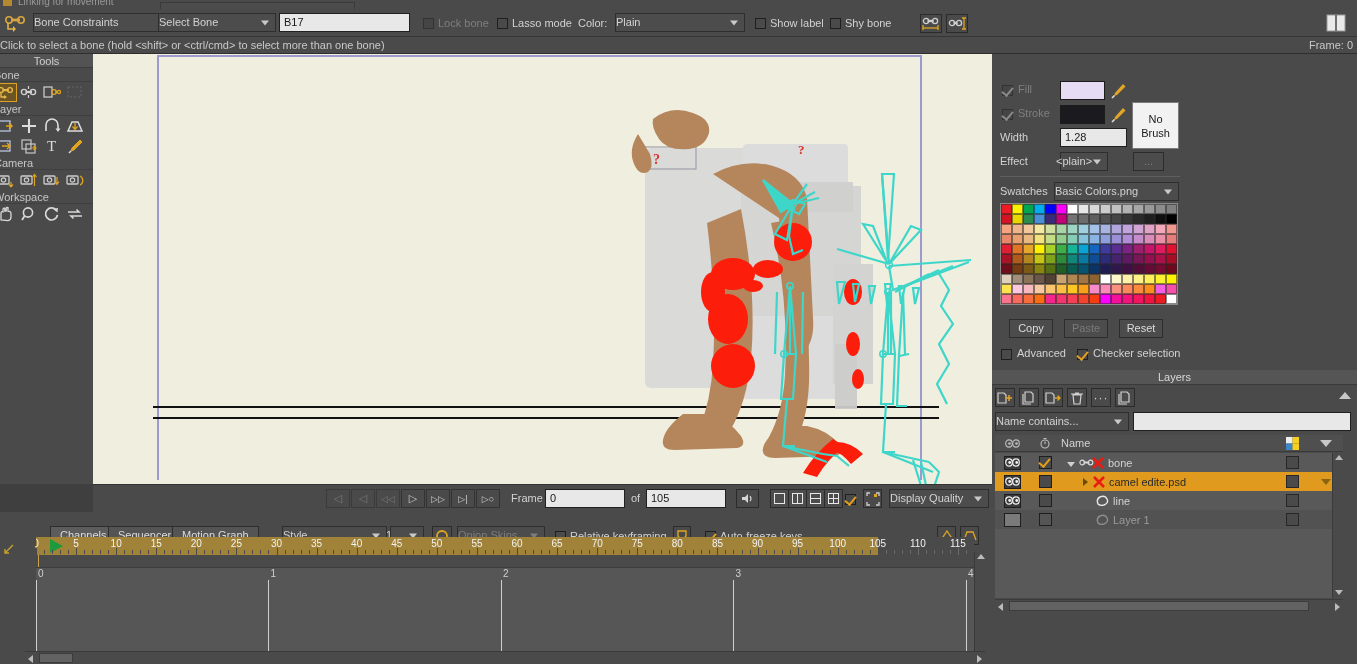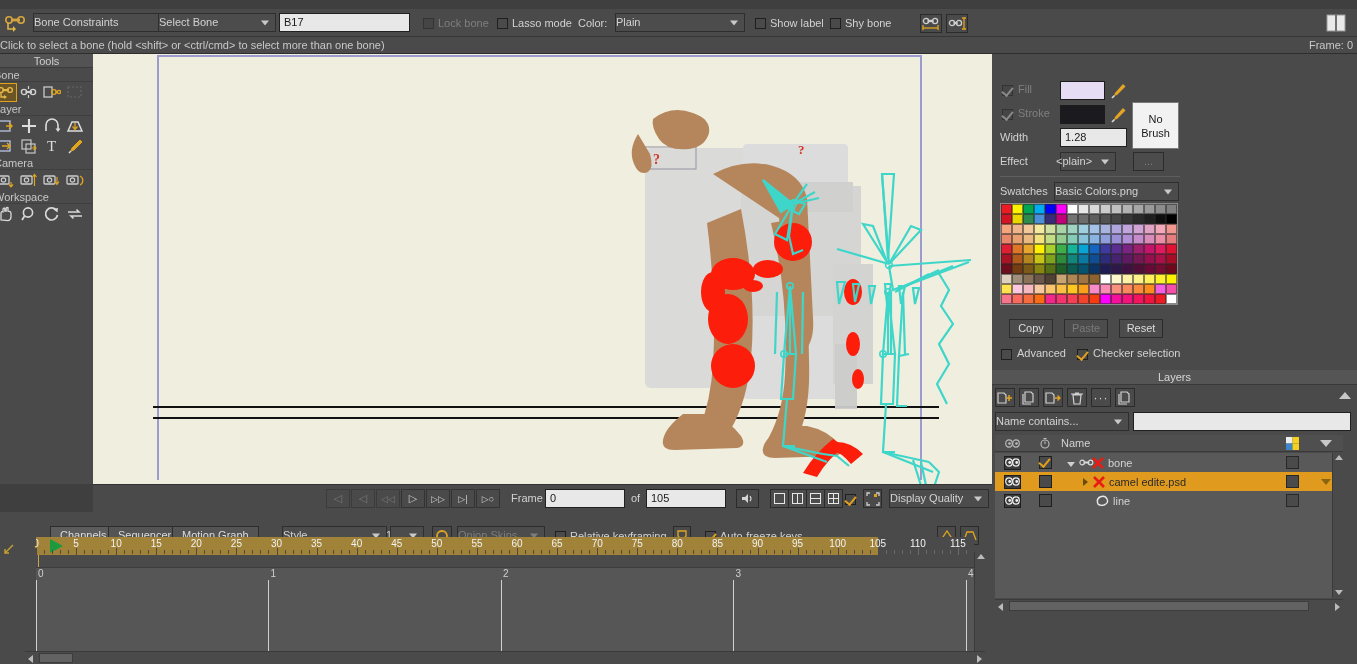--- a/index.html
+++ b/index.html
@@ -105,20 +105,25 @@
   .sqbox{width:13px;height:13px;background:#4a4a4a;border:1px solid #272727;}
   .scrollv{position:absolute;right:0;width:13px;background:#4a4a4a;border-left:1px solid #3a3a3a;}
   .scrollh{position:absolute;left:0;height:13px;background:#4a4a4a;border-top:1px solid #3a3a3a;}
   .sarrow{width:0;height:0;border-left:4px solid transparent;border-right:4px solid transparent;}
 </style>
 </head>
 <body>
 
 <div class="app">
 
+  <div id="titlestrip">
+    <div class="ti"></div>
+    <div class="tt">Linking for movement</div>
+    <div class="tbox"></div>
+  </div>
 
   <div id="toolbar">
     <div style="position:absolute;left:4px;top:4px;width:22px;height:20px;">
       <svg width="22" height="20" viewBox="0 0 22 20">
         <circle cx="5" cy="7" r="3.2" fill="none" stroke="#d8a53c" stroke-width="1.6"></circle>
         <circle cx="17" cy="7" r="3.2" fill="none" stroke="#d8a53c" stroke-width="1.6"></circle>
         <rect x="7" y="5.6" width="9" height="2.8" fill="#d8a53c"></rect>
         <path d="M4 10 L4 16 L9 16" fill="none" stroke="#e0b44a" stroke-width="1.6"></path>
         <path d="M9 13 L12 16 L9 19 Z" fill="#e8b93f"></path>
       </svg>
@@ -756,21 +761,21 @@
 
     <div style="position:absolute;left:140px;top:48px;width:47px;height:47px;background:#f2f2f2;border:1px solid #7a7a7a;color:#1a1a1a;font-size:11px;display:flex;flex-direction:column;align-items:center;justify-content:center;line-height:14px;">
       <span>No</span>
       <span>Brush</span>
     </div>
 
     <span class="lbl" style="position:absolute;left:8px;top:77px;">Width</span>
     <div class="txtin" style="position:absolute;left:68px;top:74px;width:67px;">1.28</div>
 
     <span class="lbl" style="position:absolute;left:8px;top:101px;">Effect</span>
-    <div class="dd" style="position:absolute;left:68px;top:98px;width:56px;">
+    <div class="dd" style="position:absolute;left:68px;top:98px;width:48px;">
       <span style="position:relative;left:-5px;">&lt;plain&gt;</span><span class="arw"></span>
     </div>
     <div class="btn dis" style="position:absolute;left:141px;top:98px;width:31px;"><span>...</span></div>
 
     <div style="position:absolute;left:8px;top:122px;width:180px;height:1px;background:#5e5e5e;"></div>
 
     <span class="lbl" style="position:absolute;left:8px;top:131px;">Swatches</span>
     <div class="dd" style="position:absolute;left:62px;top:128px;width:125px;">
       <span>Basic Colors.png</span><span class="arw"></span>
     </div>
@@ -1107,20 +1112,41 @@
                 <path d="M3 9 Q1 4 5 2 Q10 0 12 4 Q14 8 9 10 Q5 11 3 9 Z" fill="none" stroke="#e8e8e8" stroke-width="1.4"></path>
               </svg>
             </span>
             <span style="">line</span>
           </div>
           <div style="width: 34px; display: flex; justify-content: center;">
             <span class="sqbox"></span>
           </div>
           <div style="width: 34px; display: flex; justify-content: center;"></div>
         </div>
+        <div class="lrow alt">
+          <div style="width: 34px; display: flex; justify-content: center;">
+            <span class="eyebox" style="background:#7a7a7a;"></span>
+          </div>
+          <div style="width: 32px; display: flex; justify-content: center;">
+            <span class="cb" style="width:13px;height:13px;background:#555;"></span>
+          </div>
+          <div style="flex: 1 1 0%; display: flex; align-items: center; gap: 3px; padding-left: 22px;">
+            <span style="width:9px;display:inline-block;"></span>
+            <span style="display:inline-flex;align-items:center;">
+              <svg width="15" height="12" viewBox="0 0 15 12">
+                <path d="M3 9 Q1 4 5 2 Q10 0 12 4 Q14 8 9 10 Q5 11 3 9 Z" fill="none" stroke="#8d8d8d" stroke-width="1.4"></path>
+              </svg>
+            </span>
+            <span style="color:#9a9a9a;">Layer 1</span>
+          </div>
+          <div style="width: 34px; display: flex; justify-content: center;">
+            <span class="sqbox "></span>
+          </div>
+          <div style="width: 34px; display: flex; justify-content: center;"></div>
+        </div>
       </div>
 
     <div class="scrollv" style="right:12px;top:399px;height:145px;">
       <div class="sarrow" style="margin:2px auto;border-bottom:5px solid #bbb;"></div>
       <div class="sarrow" style="position:absolute;bottom:3px;left:2px;border-top:5px solid #bbb;"></div>
     </div>
     <div class="scrollh" style="left:3px;top:545px;width:348px;">
       <div class="sarrow" style="position:absolute;left:3px;top:3px;border-right:5px solid #bbb;border-left:none;border-top:4px solid transparent;border-bottom:4px solid transparent;"></div>
       <div style="position:absolute;left:14px;top:1px;width:300px;height:10px;background:#626262;border:1px solid #3c3c3c;"></div>
       <div class="sarrow" style="position:absolute;right:3px;top:3px;border-left:5px solid #bbb;border-right:none;border-top:4px solid transparent;border-bottom:4px solid transparent;"></div>

